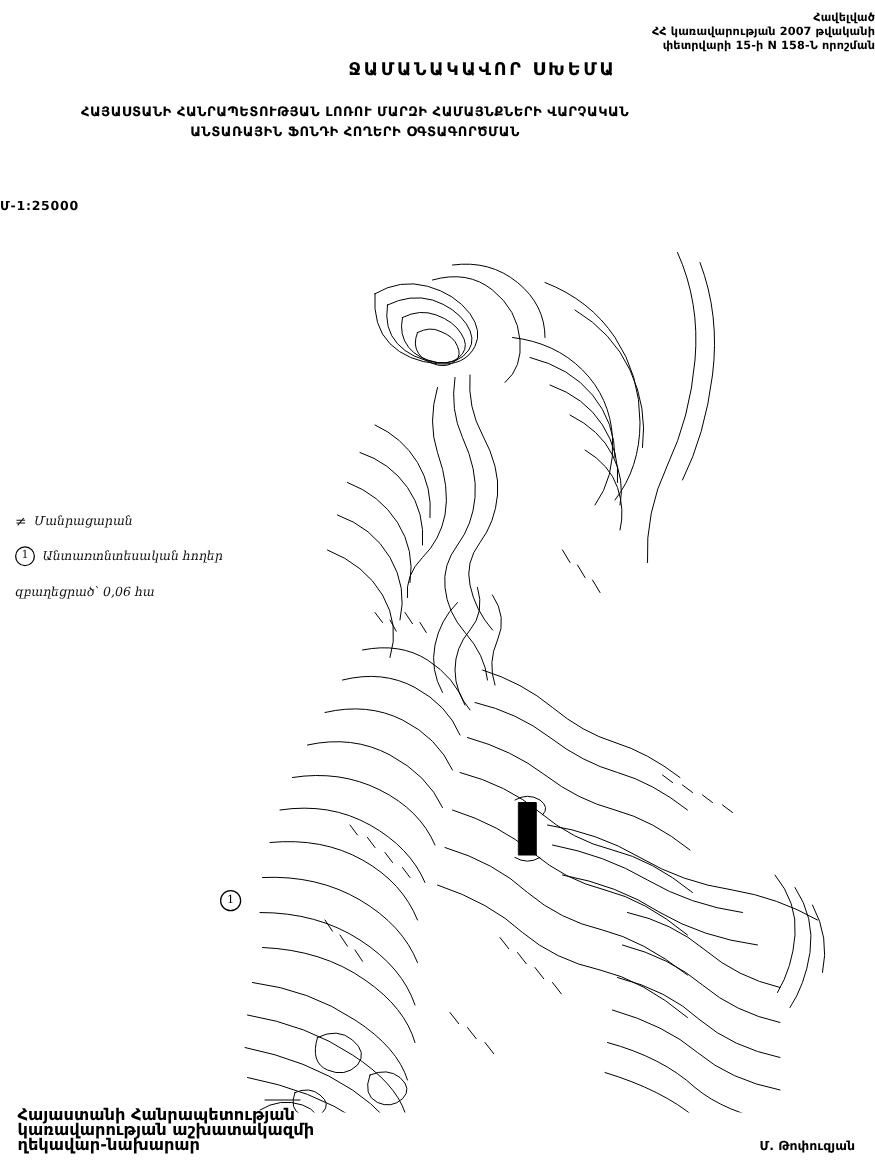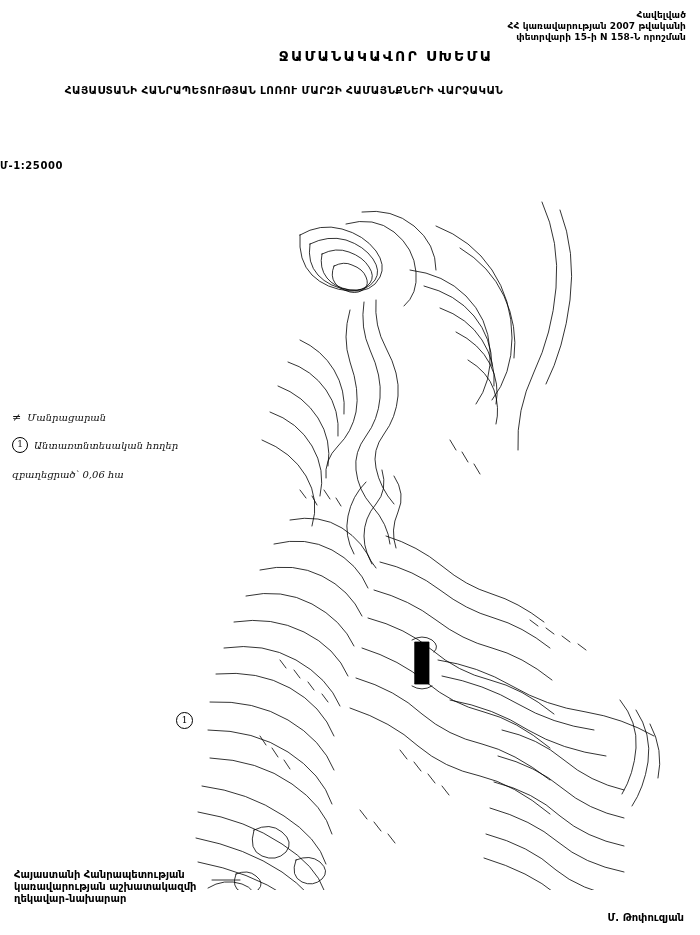--- a/index.html
+++ b/index.html
@@ -18,21 +18,21 @@
   .page {
     position: absolute;
     left: 0; top: 0;
     width: 700px;
     height: 935px;
   }
 
   
   .ref-block {
     position: absolute;
-    right: 14px;
+    right: 0;
     top: 10px;
     text-align: right;
     font-size: 9px;
     font-weight: bold;
     line-height: 11px;
     letter-spacing: 0.1px;
   }
 
   
   .doc-title {
@@ -115,22 +115,22 @@
     font-family: "DejaVu Serif", serif;
     font-size: 9px;
     line-height: 14px;
     text-align: center;
   }
 
   
   .footer-left {
     position: absolute;
     left: 14px;
-    bottom: 30px;
-    font-size: 10px;
+    bottom: 12px;
+    font-size: 13px;
     font-weight: bold;
     line-height: 12px;
   }
   .footer-right {
     position: absolute;
     right: 16px;
     bottom: 12px;
     font-size: 10px;
     font-weight: bold;
     padding-left: 36px;
@@ -154,20 +154,21 @@
   <div class="ref-block">
     <div>Հավելված</div>
     <div>ՀՀ կառավարության 2007 թվականի</div>
     <div>փետրվարի 15-ի N 158-Ն որոշման</div>
   </div>
 
   <div class="doc-title">ՋԱՄԱՆԱԿԱՎՈՐ  ՍԽԵՄԱ</div>
 
   <div class="subtitle">
     <div>ՀԱՅԱՍՏԱՆԻ ՀԱՆՐԱՊԵՏՈՒԹՅԱՆ ԼՈՌՈՒ ՄԱՐԶԻ ՀԱՄԱՅՆՔՆԵՐԻ ՎԱՐՉԱԿԱՆ</div>
+    <div>ԱՆՏԱՌԱՅԻՆ ՖՈՆԴԻ ՀՈՂԵՐԻ ՕԳՏԱԳՈՐԾՄԱՆ</div>
   </div>
 
   <div class="scale-label">Մ-1:25000</div>
 
   <div class="legend">
     <div class="legend-row">
       <span class="legend-mark">≠</span>
       <span class="legend-text">Մանրացարան</span>
     </div>
     <div class="legend-row r2">

